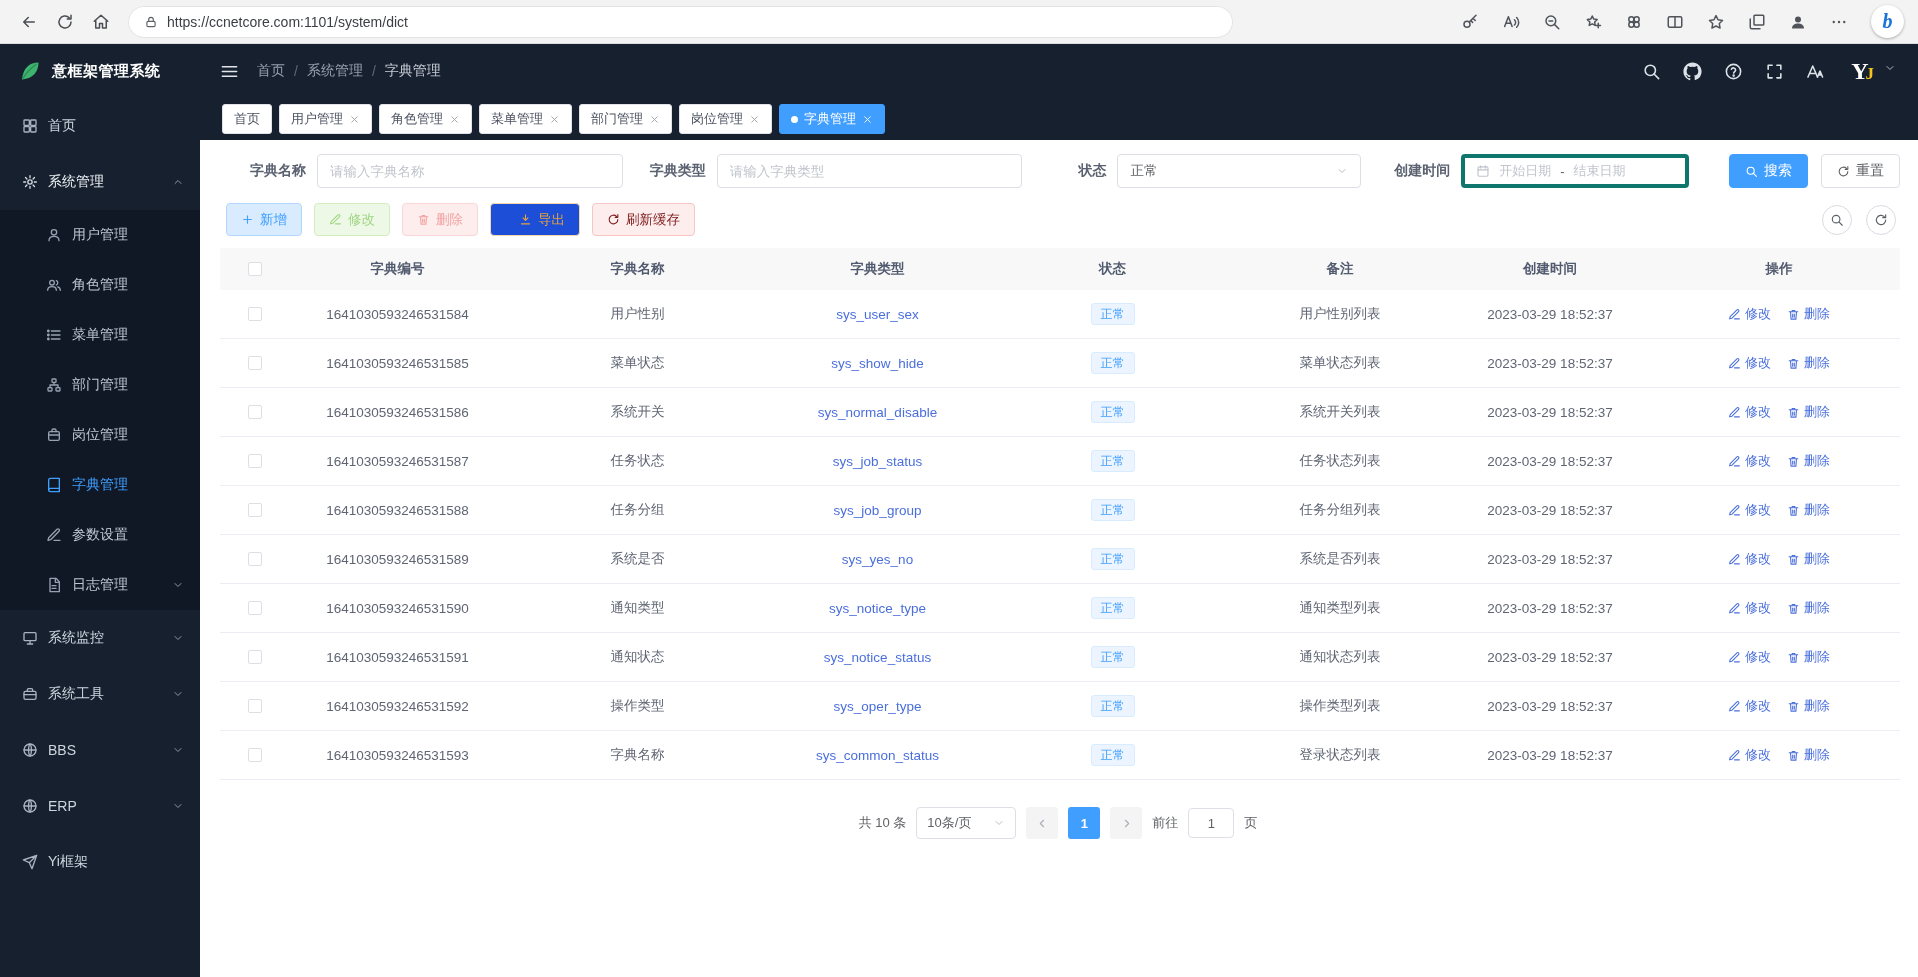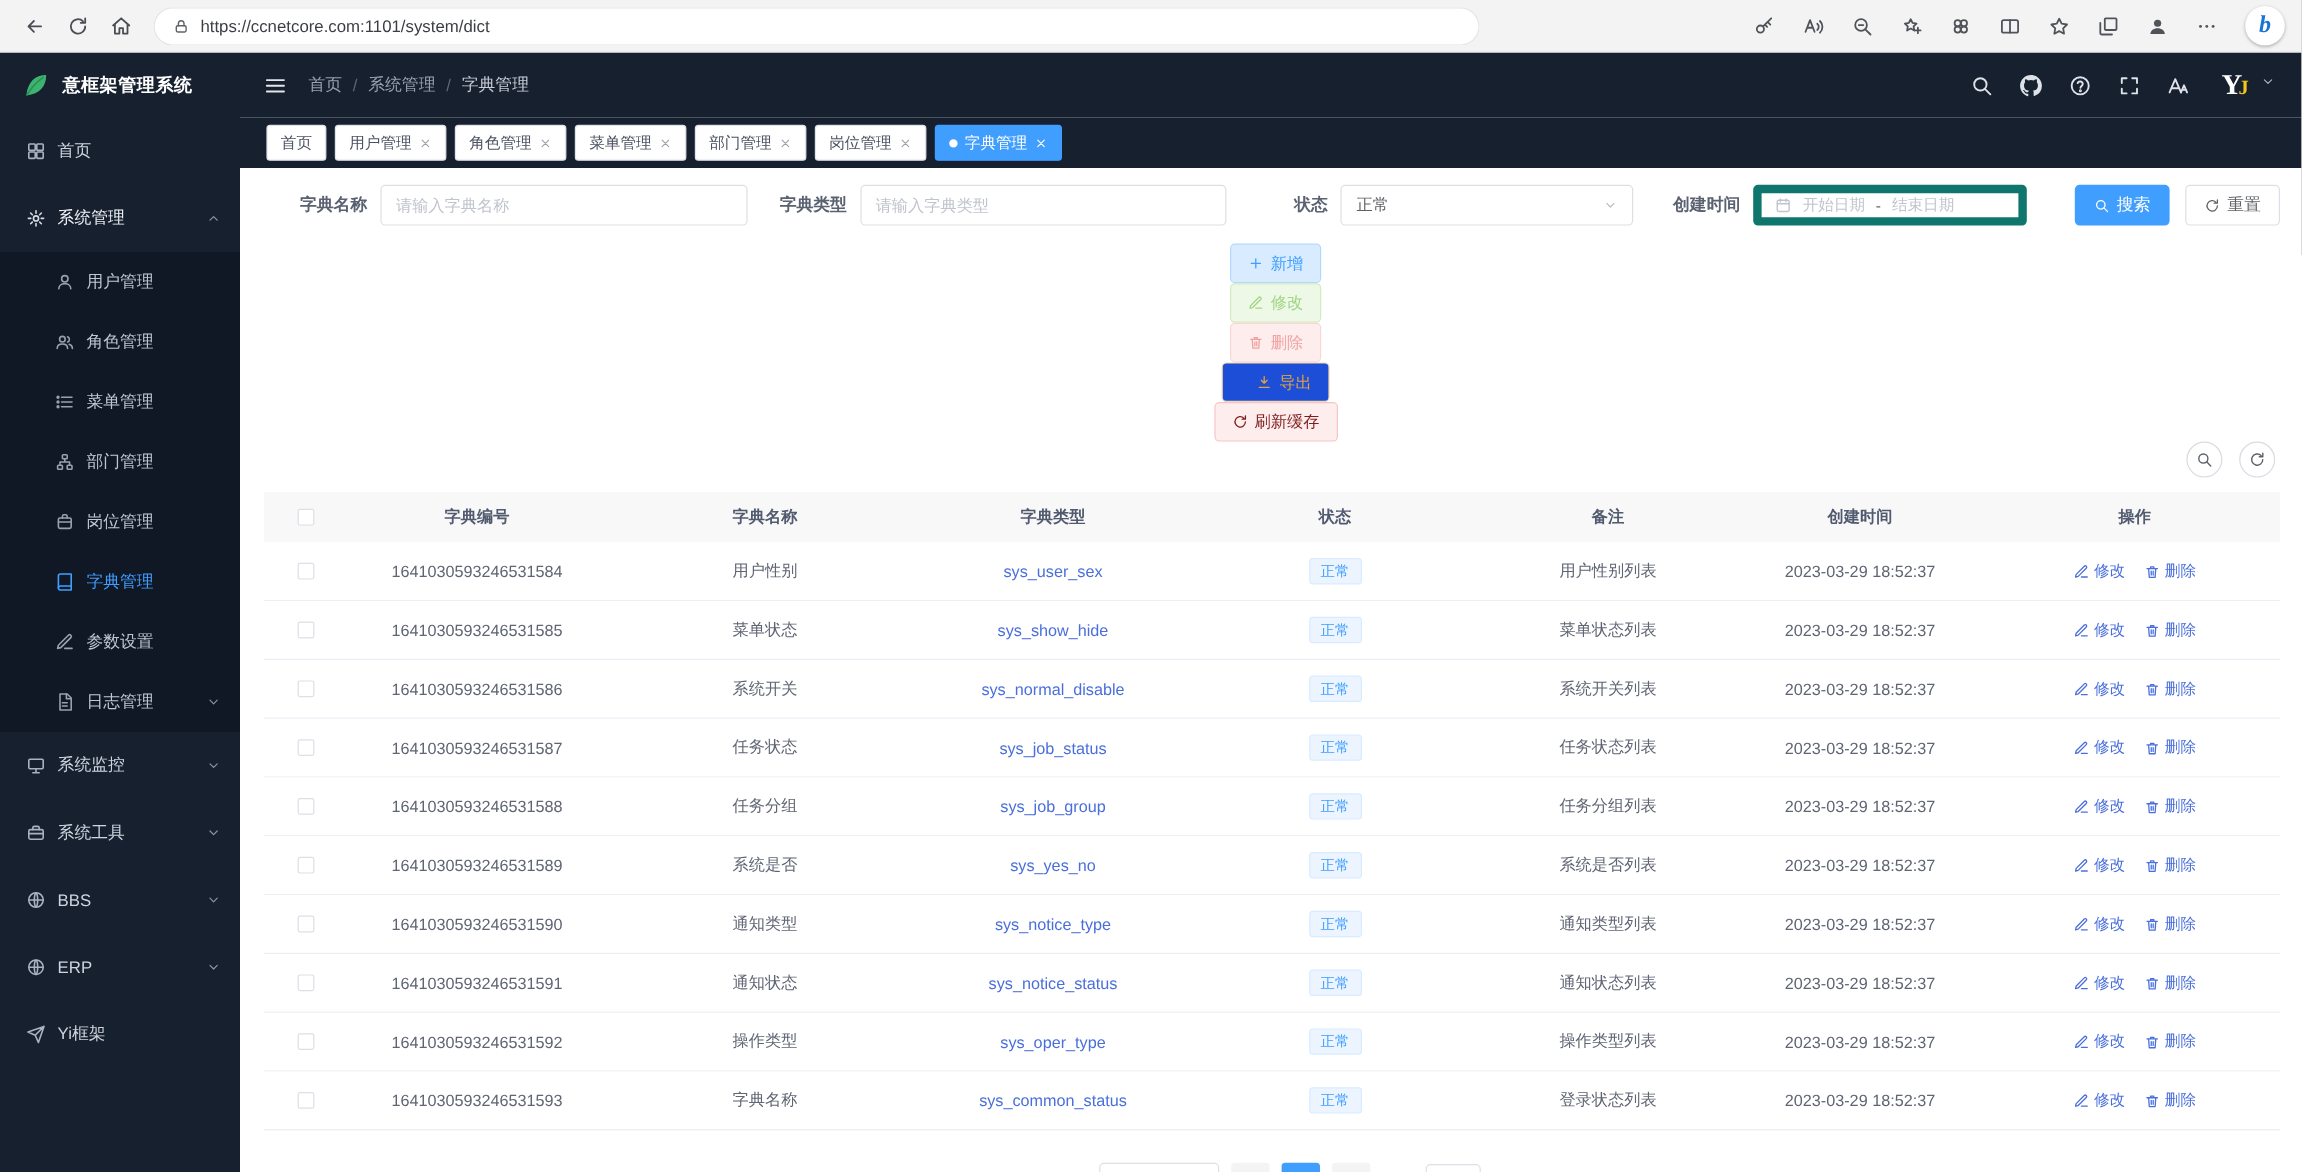--- a/index.html
+++ b/index.html
@@ -72,32 +72,32 @@
 
   .filters{display:flex;align-items:center;font-size:14px;color:#5a6170;padding-left:30px;}
   .f-label{font-weight:700;margin-right:11px;white-space:nowrap;}
   .f-input{width:306px;height:34px;border:1px solid #dcdfe6;border-radius:4px;padding:0 12px;font-size:13.5px;
     color:#606266;outline:none;font-family:inherit;background:#fff;}
   .f-input::placeholder{color:#c0c4cc;}
   .g1{width:27px;flex:none}.g2{width:56px;flex:none}.g3{width:33px;flex:none}.g4{width:40px;flex:none}.g5{width:13px;flex:none}
   .f-select{width:244px;height:34px;border:1px solid #dcdfe6;border-radius:4px;display:flex;align-items:center;
     padding:0 12px;color:#606266;font-size:13.5px;cursor:pointer;background:#fff;}
   .sel-chev{margin-left:auto;display:flex;font-size:12px;color:#b7bcc5;}
-  .f-range{width:228px;height:34px;border:7px solid #0f766e;border-radius:4px;display:flex;align-items:center;gap:9px;
+  .f-range{width:228px;height:34px;border:4px solid #0f766e;border-radius:4px;display:flex;align-items:center;gap:9px;
     padding:0 11px;font-size:13px;color:#c0c4cc;cursor:pointer;background:#fff;}
   .cal{display:flex;font-size:14px;color:#c0c4cc;}
   .f-range .sep{color:#606266;}
 
   .btn{height:34px;border-radius:4px;border:1px solid transparent;display:inline-flex;align-items:center;gap:6px;
     padding:0 15px;font-size:14px;cursor:pointer;font-family:inherit;background:#fff;white-space:nowrap;}
   .bi{display:flex;font-size:13px;}
   .btn-primary{background:var(--accent);border-color:var(--accent);color:#fff;}
   .btn-plain{border-color:#dcdfe6;color:#606266;}
 
-  .toolbar{display:flex;align-items:center;margin-top:15px;padding-left:6px;flex-direction:column;}
+  .toolbar{display:flex;align-items:center;gap:12px;margin-top:15px;padding-left:6px;}
   .btn.sm{height:33px;font-size:13.5px;padding:0 14px;}
   .btn.add{background:#d9ecff;border-color:#b3d8ff;color:#409eff;}
   .btn.edit{background:#eef8e7;border-color:#d2ecbf;color:#a0d683;cursor:not-allowed;}
   .btn.del{background:#fdeded;border-color:#fad6d6;color:#f3a2a2;cursor:not-allowed;}
   .btn.exp{background:#1d4ed8;border-color:#f3d8ab;color:#e6a23c;padding-left:28px;}
   .btn.cache{background:#fdeded;border-color:#f8c5c5;color:#7f1d1d;}
   .tool-right{margin-left:auto;display:flex;gap:14px;padding-right:4px;}
   .circle-btn{width:30px;height:30px;border-radius:50%;border:1px solid #d8dbe1;background:#fff;display:flex;
     align-items:center;justify-content:center;font-size:14px;color:#5c6068;cursor:pointer;}
 

